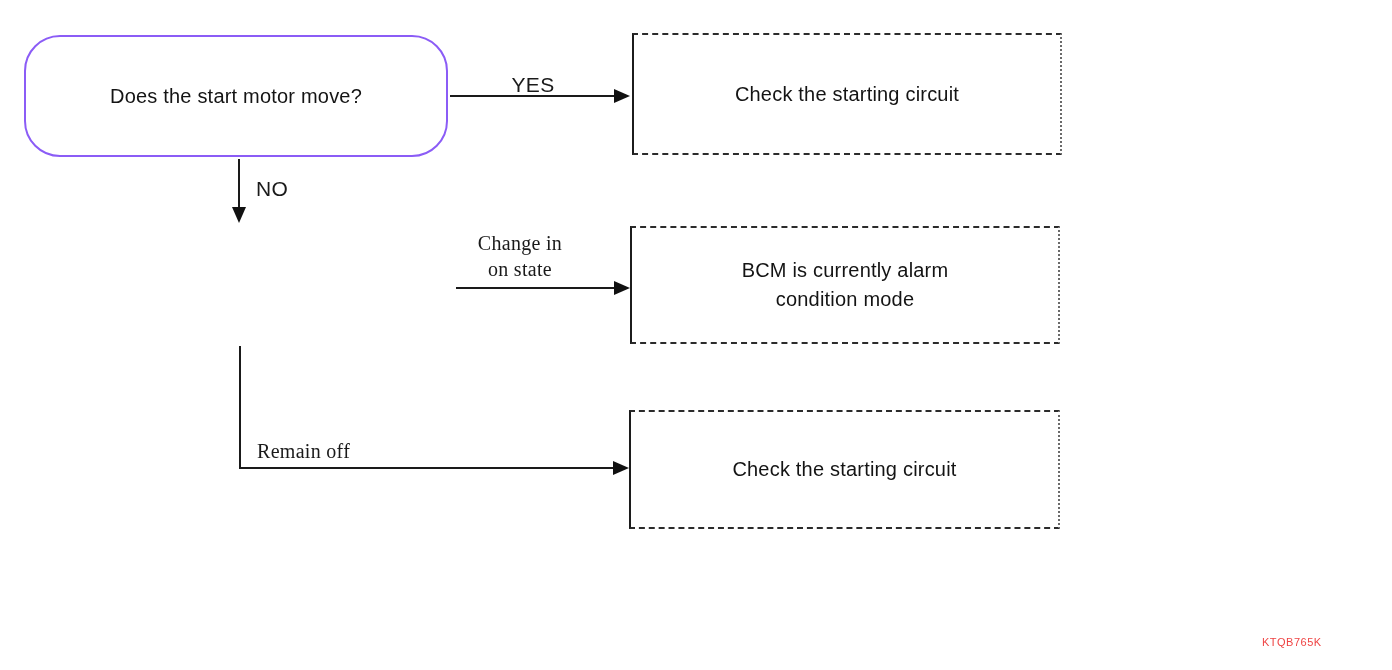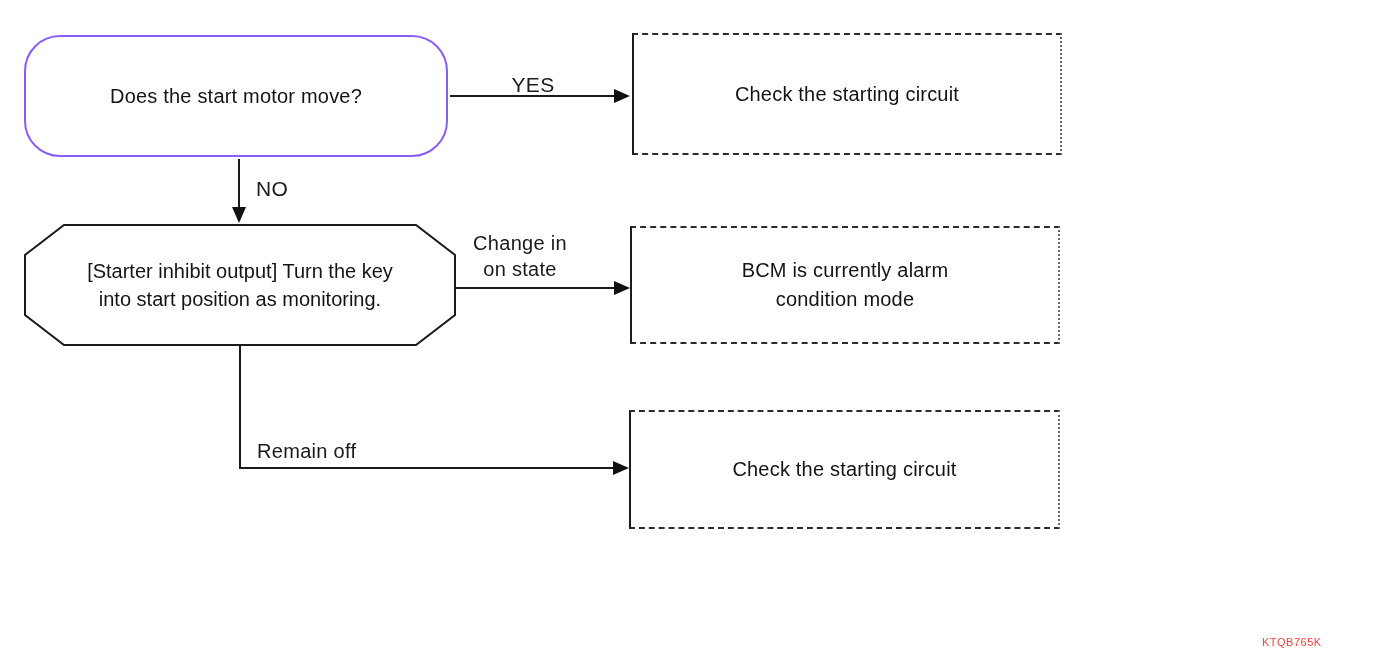--- a/index.html
+++ b/index.html
@@ -75,21 +75,21 @@
   }
   
   .edge-label {
     position: absolute;
     font-size: 21px;
     color: #1a1a1a;
     text-align: center;
     letter-spacing: 0.3px;
     line-height: 26px;
   }
-  .edge-label.small { font-size: 20px; }
+  .edge-label.small { font-size: 20px; font-family: Liberation Serif, serif; }
   
   .figure-code {
     position: absolute;
     font-size: 11px;
     color: #ef4444;
     letter-spacing: 0.5px;
   }
 </style>
 </head>
 <body>
@@ -105,31 +105,20 @@
   <div class="edge-label" style="left:488px; top:72px; width:90px;">YES</div>
 
   <div class="node box" style="left:632px; top:33px; width:430px; height:122px;">
     <span>Check the starting circuit</span>
   </div>
 
   <div class="vline" style="left:238px; top:159px; height:50px;"></div>
   <div class="arrow-down" style="left:232px; top:207px;"></div>
   <div class="edge-label" style="left:256px; top:176px; width:60px; text-align:left;">NO</div>
 
-  <div class="octagon-wrap" style="left:24px; top:224px; width:432px; height:122px;">
-    <svg width="432" height="122" viewBox="0 0 432 122">
-      <polygon points="40,1 392,1 431,31 431,91 392,121 40,121 1,91 1,31" fill="none" stroke="#1a1a1a" stroke-width="2"></polygon>
-    </svg>
-    <div class="octagon-text" style="left:0; top:0; width:432px; height:122px;">
-      <span>
-        <span>[Starter inhibit output] Turn the key</span><br>
-        <span>into start position as monitoring.</span>
-      </span>
-    </div>
-  </div>
 
   <div class="edge-label small" style="left:450px; top:230px; width:140px;">
     <span>Change in</span><br>
     <span>on state</span>
   </div>
   <div class="hline" style="left:456px; top:287px; width:160px;"></div>
   <div class="arrow-right" style="left:614px; top:281px;"></div>
 
   <div class="node box" style="left:630px; top:226px; width:430px; height:118px;">
     <span>

